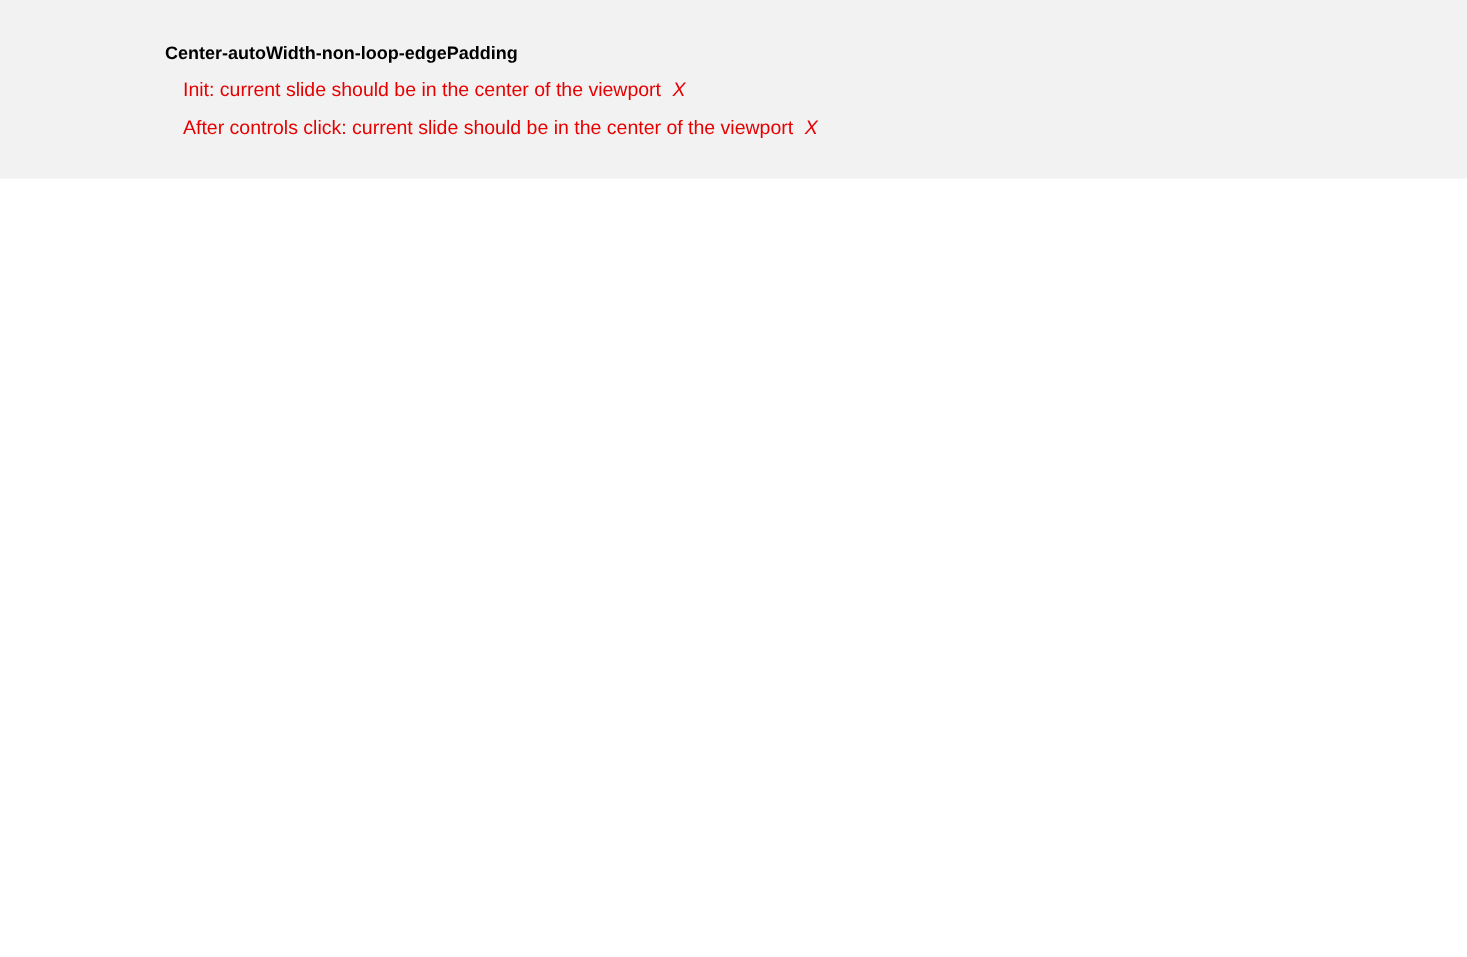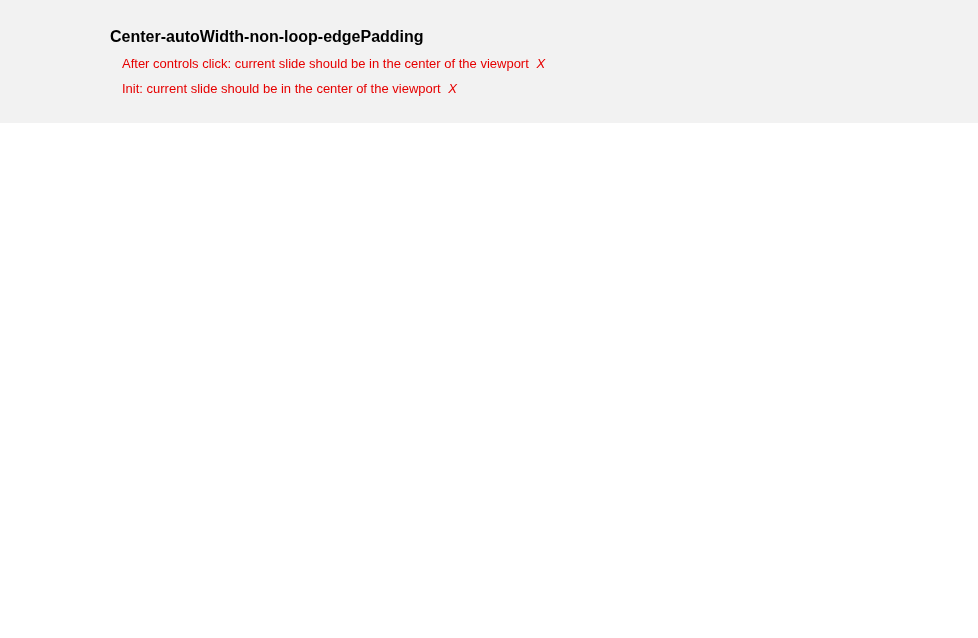--- a/index.html
+++ b/index.html
@@ -14,21 +14,21 @@
       height: 638px;
       background: #ffffff;
     }
     .header-section {
       background: #f2f2f2;
       padding: 28px 110px 18px 110px;
       width: 100%;
     }
     .title {
       font-weight: bold;
-      font-size: 16px;
+      font-size: 12px;
       color: #000000;
       margin-bottom: 9px;
     }
     .test-list {
       list-style: none;
     }
     .test-item {
       color: #e60000;
       font-size: 13px;
       line-height: 1.4;
@@ -40,21 +40,21 @@
       margin-left: 4px;
     }
   </style>
 </head>
 <body>
 
 <div class="header-section">
   <div class="title">Center-autoWidth-non-loop-edgePadding</div>
   <ul class="test-list">
     <li class="test-item">
-      <span>After controls click: current slide should be in the center of the viewport</span>
+      <span>Init: current slide should be in the center of the viewport</span>
       <span class="fail-mark">X</span>
     </li>
     <li class="test-item">
-      <span>Init: current slide should be in the center of the viewport</span>
+      <span>After controls click: current slide should be in the center of the viewport</span>
       <span class="fail-mark">X</span>
     </li>
   </ul>
 </div>
 
 </body></html>

